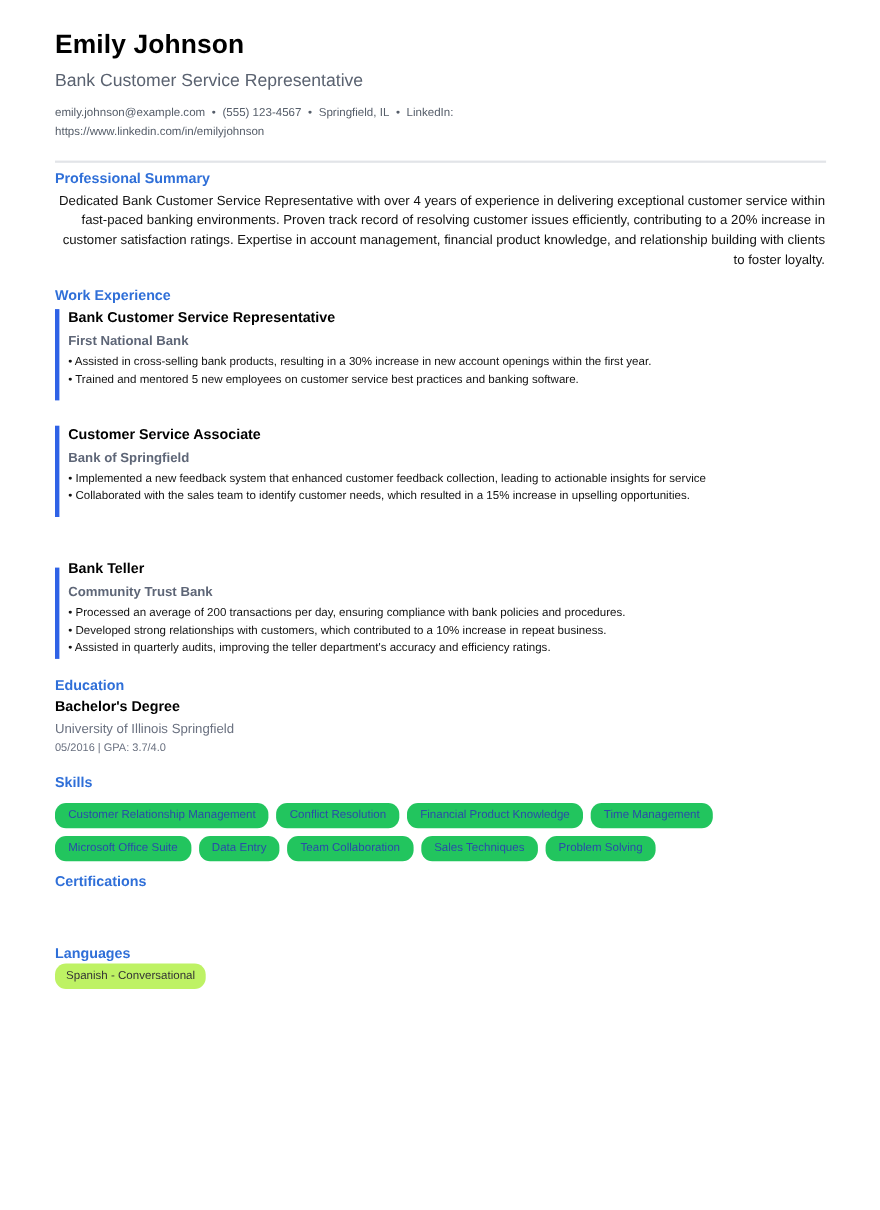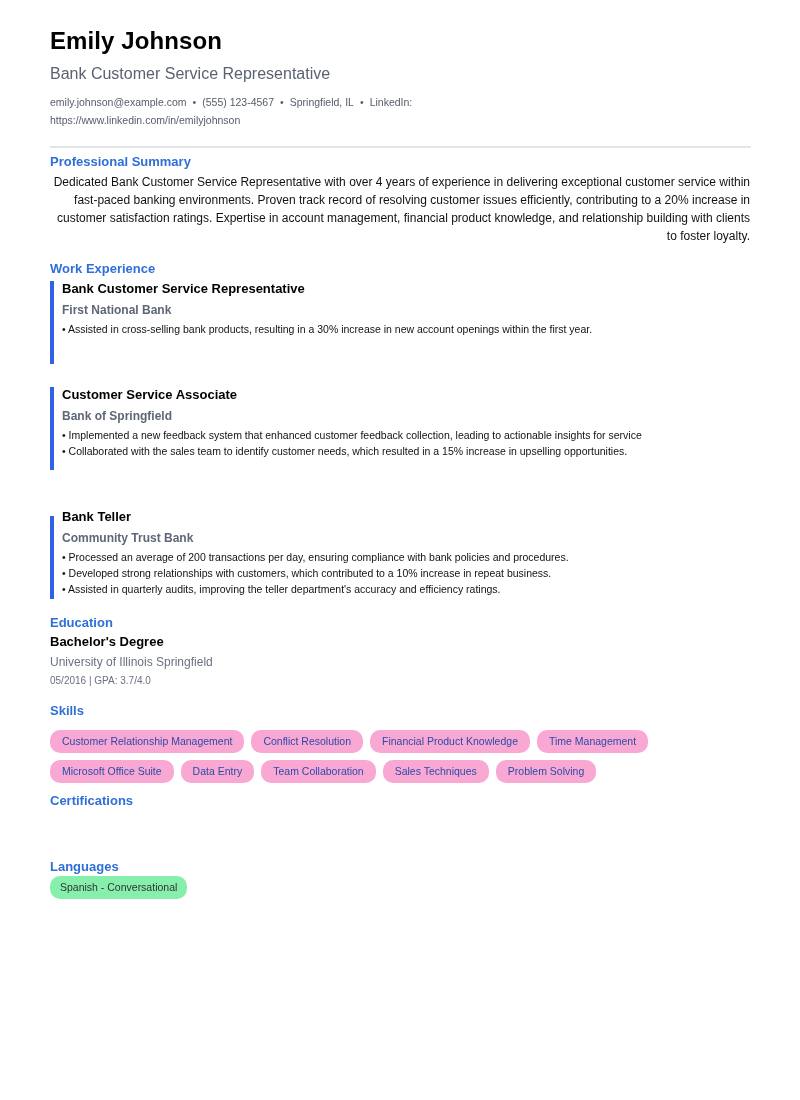--- a/index.html
+++ b/index.html
@@ -15,23 +15,23 @@
   .job { position: absolute; left: 0; width: 700px; }
   .job .bar { position: absolute; left: 0; top: 0; width: 4px; background: #2f62e6; }
   .job .role { position: absolute; left: 12px; top: 0; font-size: 13px; font-weight: bold; color: #000; }
   .job .company { position: absolute; left: 12px; top: 22px; font-size: 12px; font-weight: bold; color: #5e6677; }
   .job .bullets { position: absolute; left: 12px; top: 40px; width: 690px; font-size: 10.5px; line-height: 16px; color: #111; }
   .degree { position: absolute; top: 634px; left: 0; font-size: 13px; font-weight: bold; color: #000; }
   .school { position: absolute; top: 655px; left: 0; font-size: 12px; color: #6a7180; }
   .edu-meta { position: absolute; top: 675px; left: 0; font-size: 10px; color: #6a7180; }
   .skills { position: absolute; top: 730px; left: 0; width: 700px; }
   .skill-row { display: flex; gap: 7px; margin-bottom: 7px; }
-  .pill { background: #f9a8d4; color: #2a4ca8; font-size: 10.5px; height: 23px; line-height: 23px; padding: 0 12px; border-radius: 10px; white-space: nowrap; }
+  .pill { background: #22c55e; color: #2a4ca8; font-size: 10.5px; height: 23px; line-height: 23px; padding: 0 12px; border-radius: 10px; white-space: nowrap; }
   .certs { position: absolute; top: 813px; left: 5px; font-size: 10.5px; line-height: 18px; color: #111; }
-  .lang-pill { position: absolute; top: 876px; left: 0; background: #86efac; color: #333; font-size: 10.5px; height: 23px; line-height: 23px; padding: 0 10px; border-radius: 10px; }
+  .lang-pill { position: absolute; top: 876px; left: 0; background: #bef264; color: #333; font-size: 10.5px; height: 23px; line-height: 23px; padding: 0 10px; border-radius: 10px; }
 </style>
 </head>
 <body>
 
 <div class="page">
   <div class="name">Emily Johnson</div>
   <div class="title">Bank Customer Service Representative</div>
   <div class="contact">
     <span>emily.johnson@example.com</span><span class="sep">•</span><span>(555) 123-4567</span><span class="sep">•</span><span>Springfield, IL</span><span class="sep">•</span><span>LinkedIn:</span><br>
     <span>https://www.linkedin.com/in/emilyjohnson</span>
@@ -42,20 +42,21 @@
   <div class="summary">Dedicated Bank Customer Service Representative with over 4 years of experience in delivering exceptional customer service within fast-paced banking environments. Proven track record of resolving customer issues efficiently, contributing to a 20% increase in customer satisfaction ratings. Expertise in account management, financial product knowledge, and relationship building with clients to foster loyalty.</div>
 
   <div class="h2" style="top:261px">Work Experience</div>
 
   <div class="job" style="top:281px; height:90px">
     <div class="bar" style="height:83px"></div>
     <div class="role">Bank Customer Service Representative</div>
     <div class="company">First National Bank</div>
     <div class="bullets">
       <div>• Assisted in cross-selling bank products, resulting in a 30% increase in new account openings within the first year.</div>
+      <div>• Trained and mentored 5 new employees on customer service best practices and banking software.</div>
     </div>
   </div>
 
   <div class="job" style="top:387px; height:110px">
     <div class="bar" style="height:83px"></div>
     <div class="role">Customer Service Associate</div>
     <div class="company">Bank of Springfield</div>
     <div class="bullets">
       <div>• Implemented a new feedback system that enhanced customer feedback collection, leading to actionable insights for service</div>
       <div>• Collaborated with the sales team to identify customer needs, which resulted in a 15% increase in upselling opportunities.</div>

